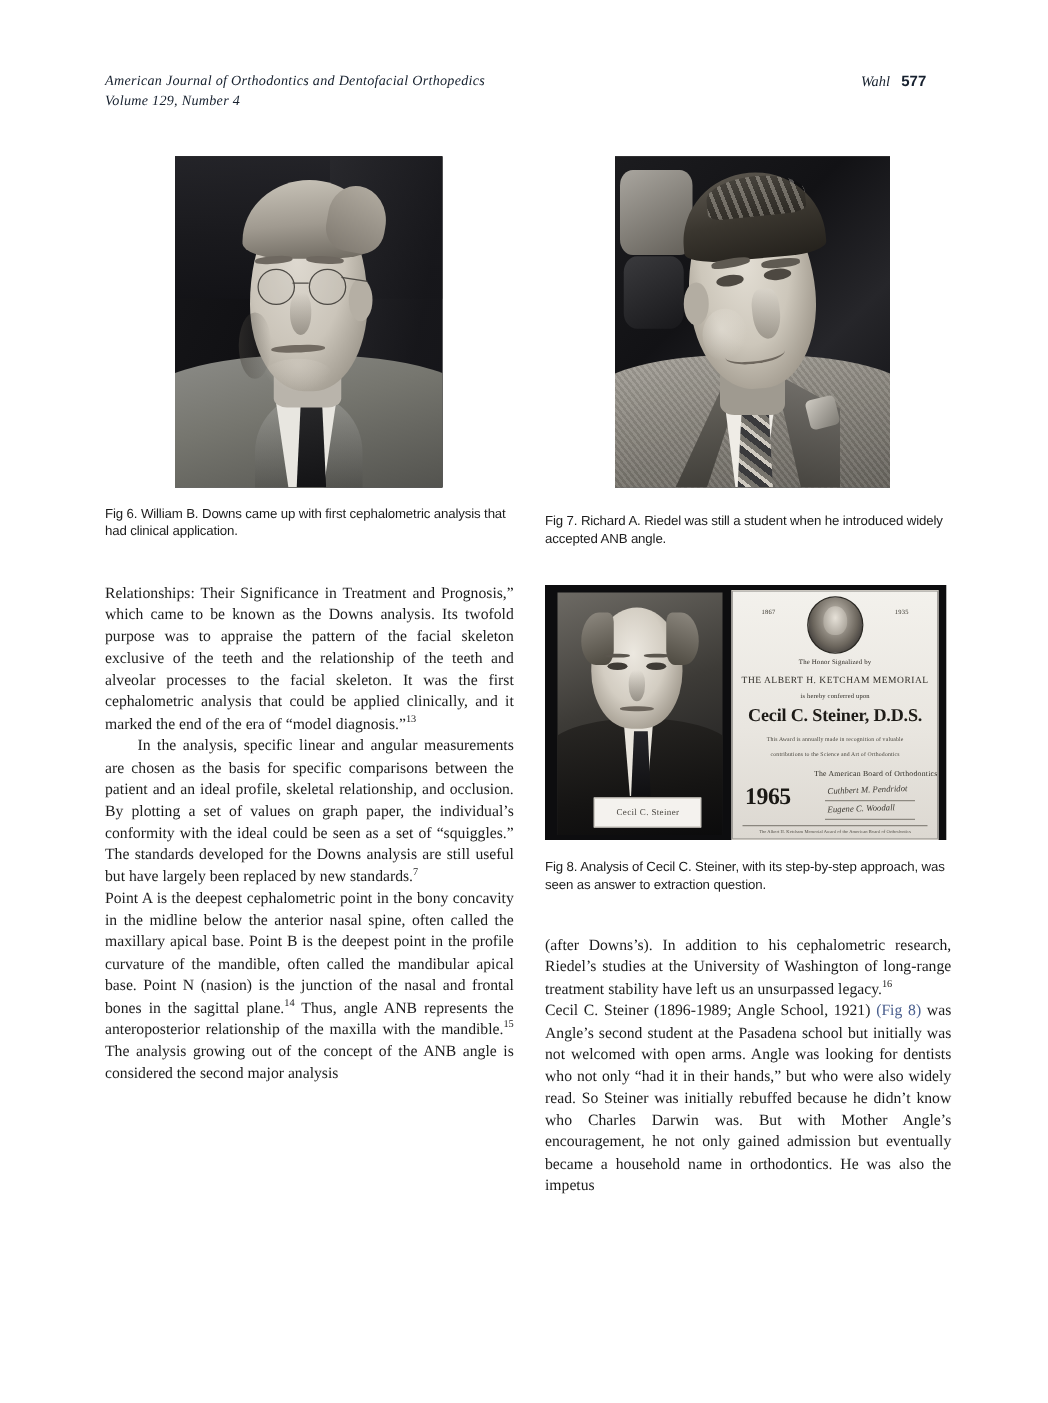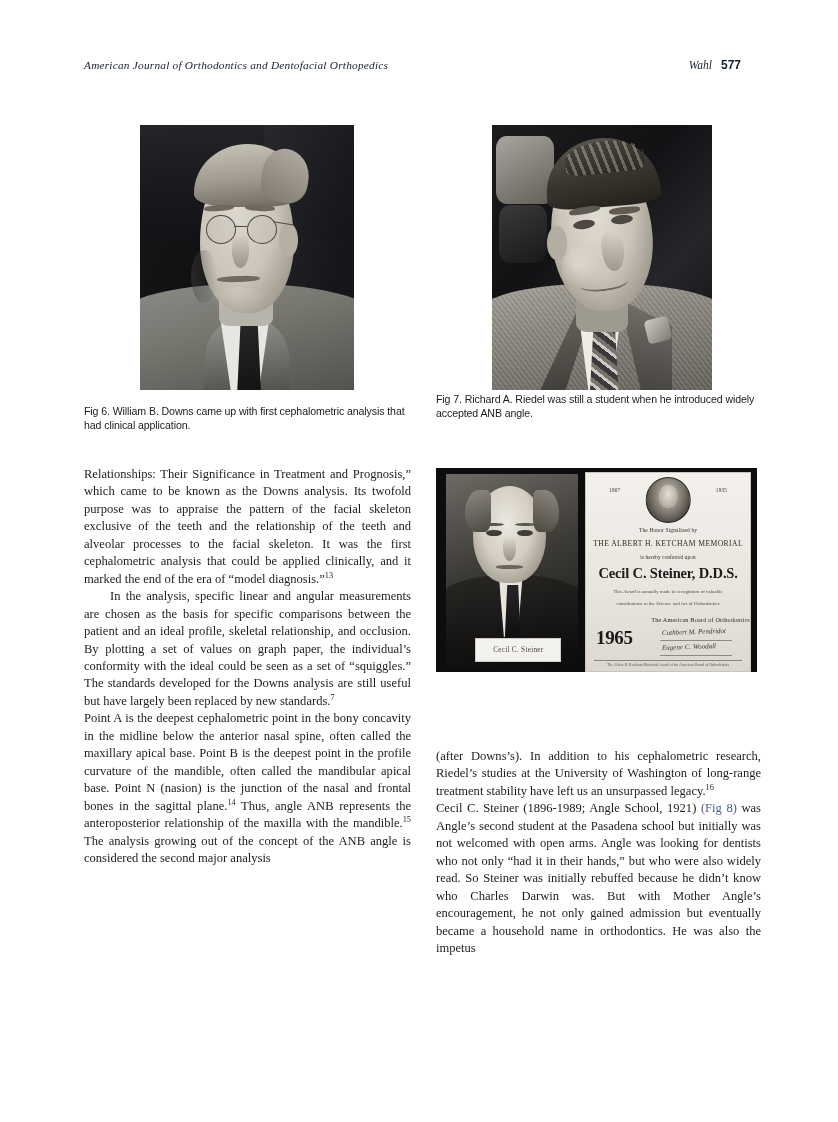--- a/index.html
+++ b/index.html
@@ -78,21 +78,21 @@
     letter-spacing: -0.01em;
   }
   .figcap b { font-weight: normal; text-align: right; }
 
   #fig6 { left: 84px;  top: 125px; width: 340px; }
   #fig6 .figimg { width: 214px; height: 265px; margin-left: 56px; }
   #fig6 .figcap { margin-top: 14px; width: 340px; }
 
   #fig7 { left: 436px; top: 125px; width: 340px; }
   #fig7 .figimg { width: 220px; height: 265px; margin-left: 56px; }
-  #fig7 .figcap { margin-top: 2px; width: 322px; }
+  #fig7 .figcap { margin-top: 20px; width: 322px; }
 
   #fig8 { left: 436px; top: 468px; width: 340px; }
   #fig8 .figimg { width: 321px; height: 204px; margin-left: 0; }
   #fig8 .figcap { margin-top: 15px; width: 325px; }
 
   
   .col {
     position: absolute;
     width: 327px;
     font-size: 12.55px;
@@ -475,20 +475,21 @@
   }
 </style>
 </head>
 <body>
 
 <div class="page">
 
   <div class="running-head">
     <div class="rh-left">
       <span>American Journal of Orthodontics and Dentofacial Orthopedics</span>
+      <span class="line2">Volume 129, Number 4</span>
     </div>
     <div class="rh-right">
       <span class="author">Wahl</span><span class="pageno">577</span>
     </div>
   </div>
 
   <div class="figure" id="fig6">
     <div class="figimg">
       <div class="portrait">
         <div class="p6-bg"></div>
@@ -594,20 +595,24 @@
           <div class="c-sig1">Cuthbert M. Pendridot</div>
           <div class="c-sigrule1"></div>
           <div class="c-sig2">Eugene C. Woodall</div>
           <div class="c-sigrule2"></div>
           <div class="c-footrule"></div>
           <div class="c-foot">The Albert H. Ketcham Memorial Award of the American Board of Orthodontics</div>
         </div>
 
       </div>
     </div>
+    <div class="figcap">
+      <b>Fig 8.</b>
+      <span>Analysis of Cecil C. Steiner, with its step-by-step approach, was seen as answer to extraction question.</span>
+    </div>
   </div>
 
   <div class="col" id="col-left">
     <div>
         <p class="para nofirst"><span>Relationships: Their Significance in Treatment and Prognosis,” which came to be known as the Downs analysis. Its twofold purpose was to appraise the pattern of the facial skeleton exclusive of the teeth and the relationship of the teeth and alveolar processes to the facial skeleton. It was the first cephalometric analysis that could be applied clinically, and it marked the end of the era of “model diagnosis.”</span><sup>13</sup></p>
         <p class="para"><span>In the analysis, specific linear and angular measurements are chosen as the basis for specific comparisons between the patient and an ideal profile, skeletal relationship, and occlusion. By plotting a set of values on graph paper, the individual’s conformity with the ideal could be seen as a set of “squiggles.” The standards developed for the Downs analysis are still useful but have largely been replaced by new standards.</span><sup>7</sup></p>
       </div>
     <div>
         <p class="para"><span>Point A is the deepest cephalometric point in the bony concavity in the midline below the anterior nasal spine, often called the maxillary apical base. Point B is the deepest point in the profile curvature of the mandible, often called the mandibular apical base. Point N (nasion) is the junction of the nasal and frontal bones in the sagittal plane.</span><sup>14</sup><span> Thus, angle ANB represents the anteroposterior relationship of the maxilla with the mandible.</span><sup>15</sup><span> The analysis growing out of the concept of the ANB angle is considered the second major analysis</span></p>
       </div>

